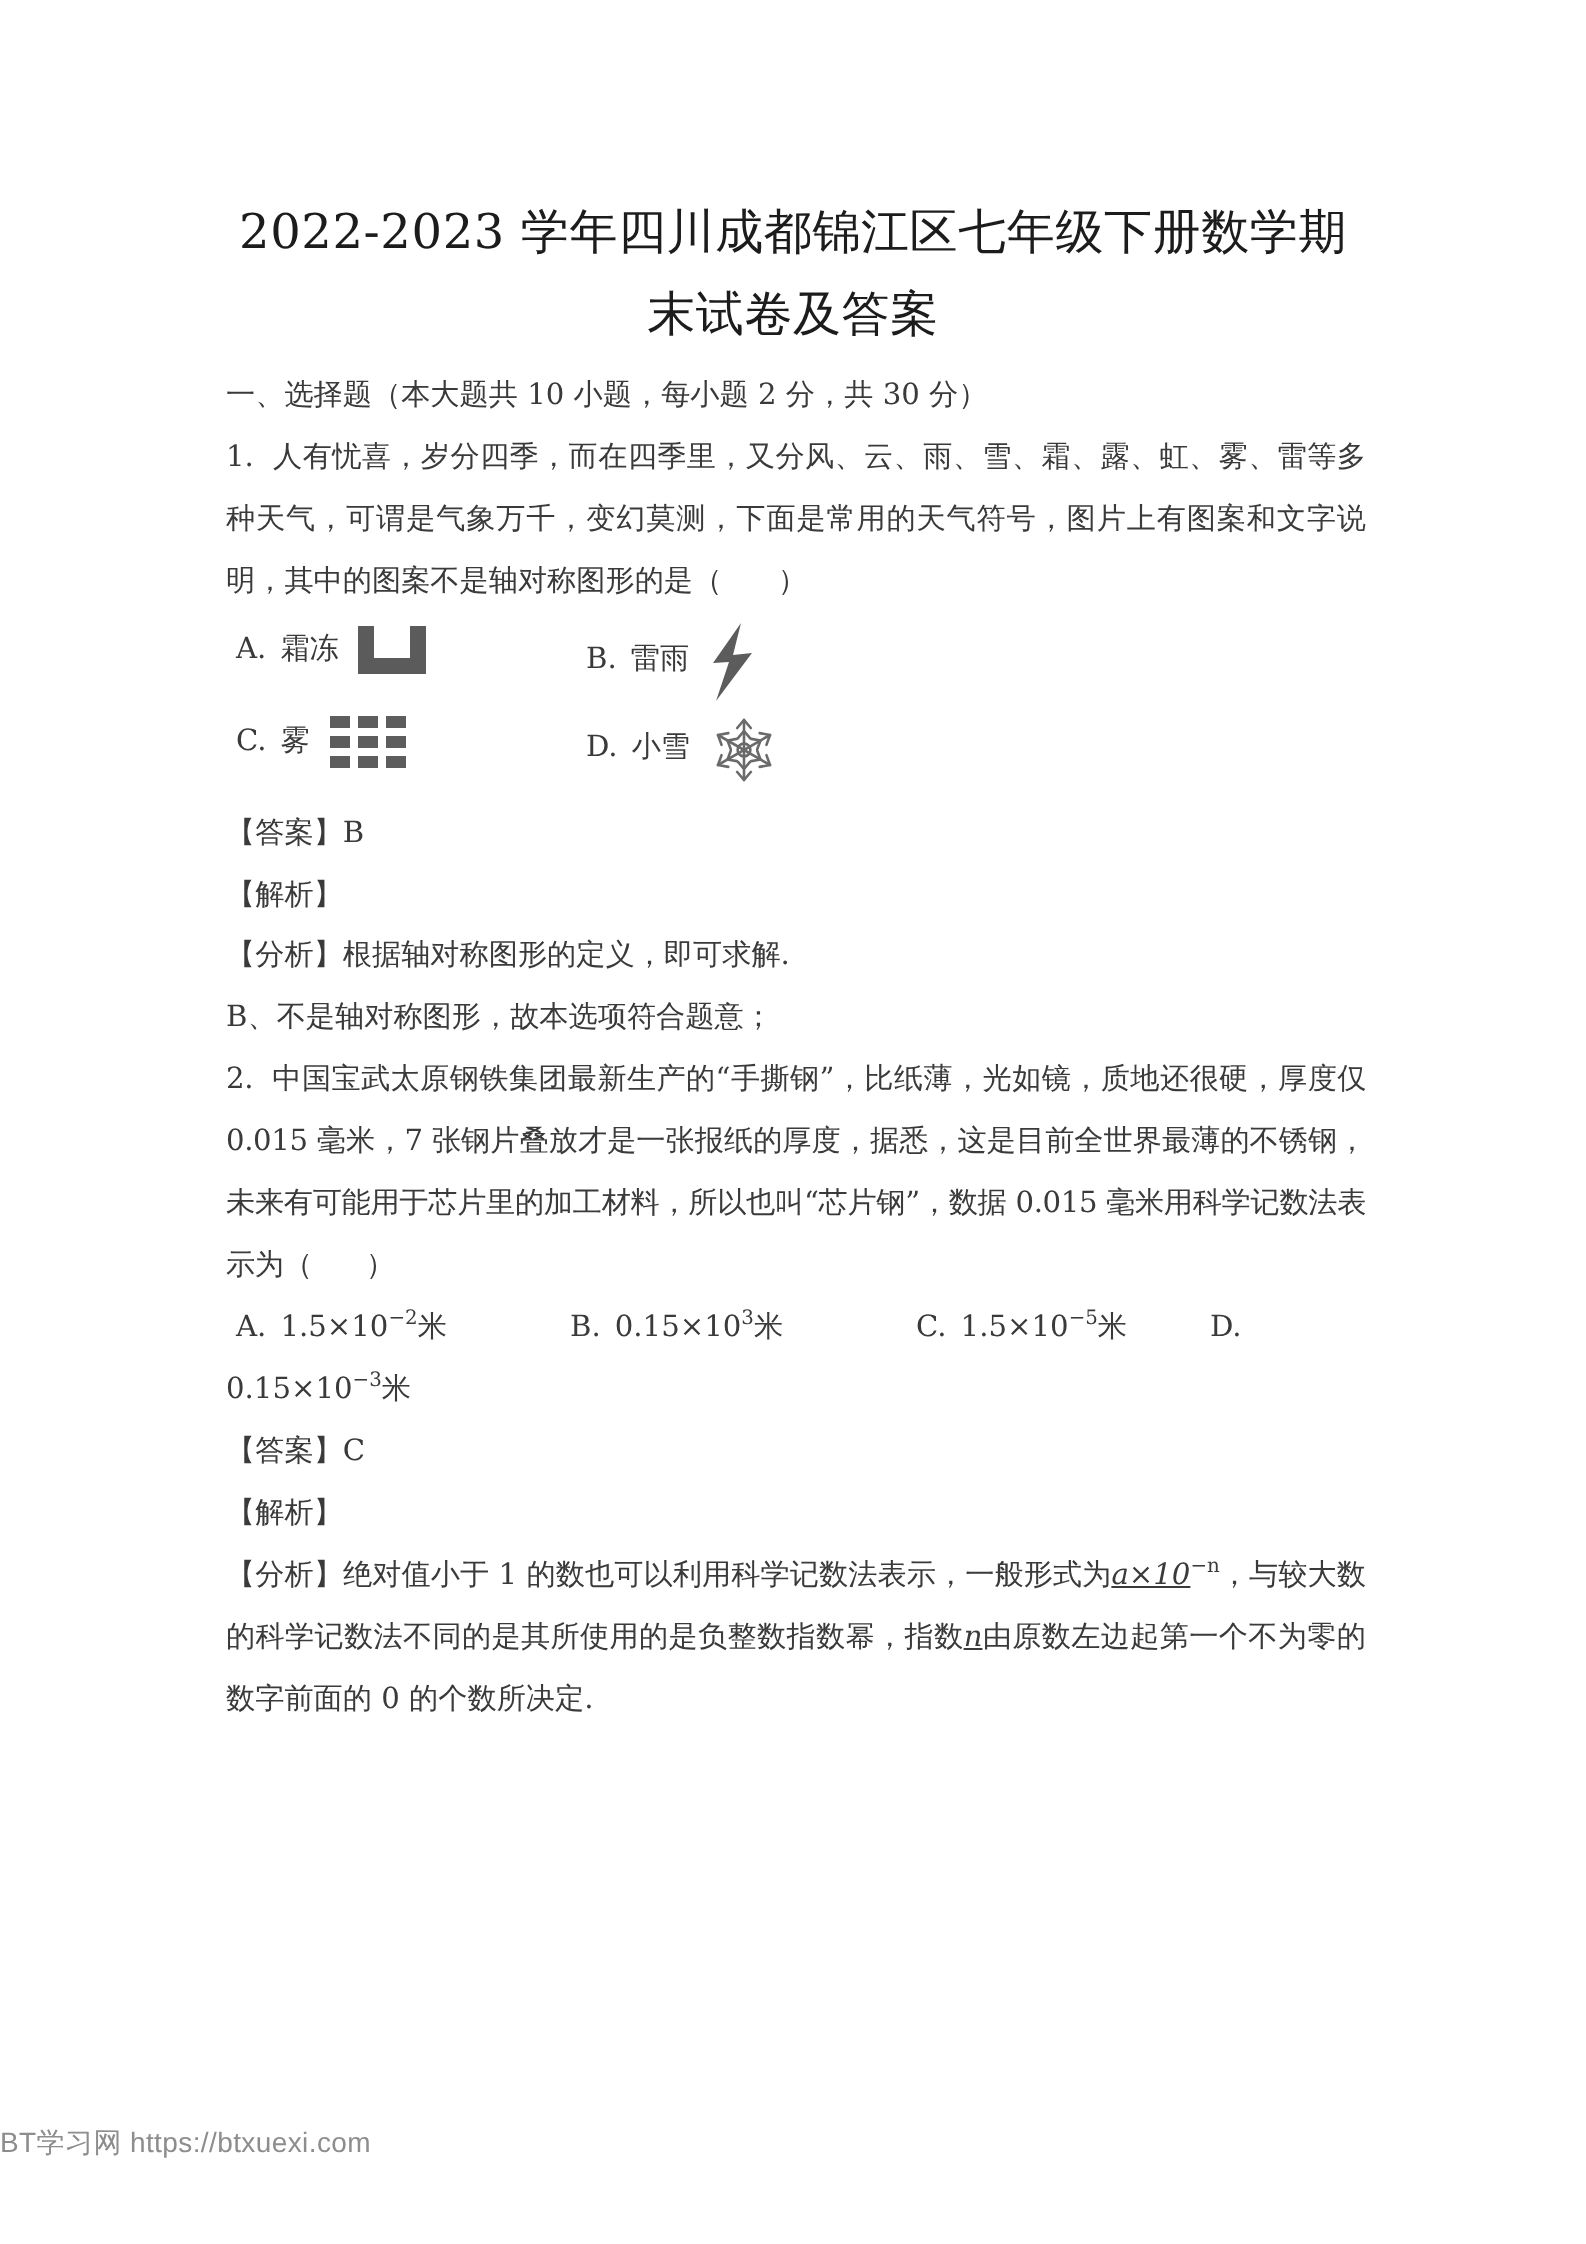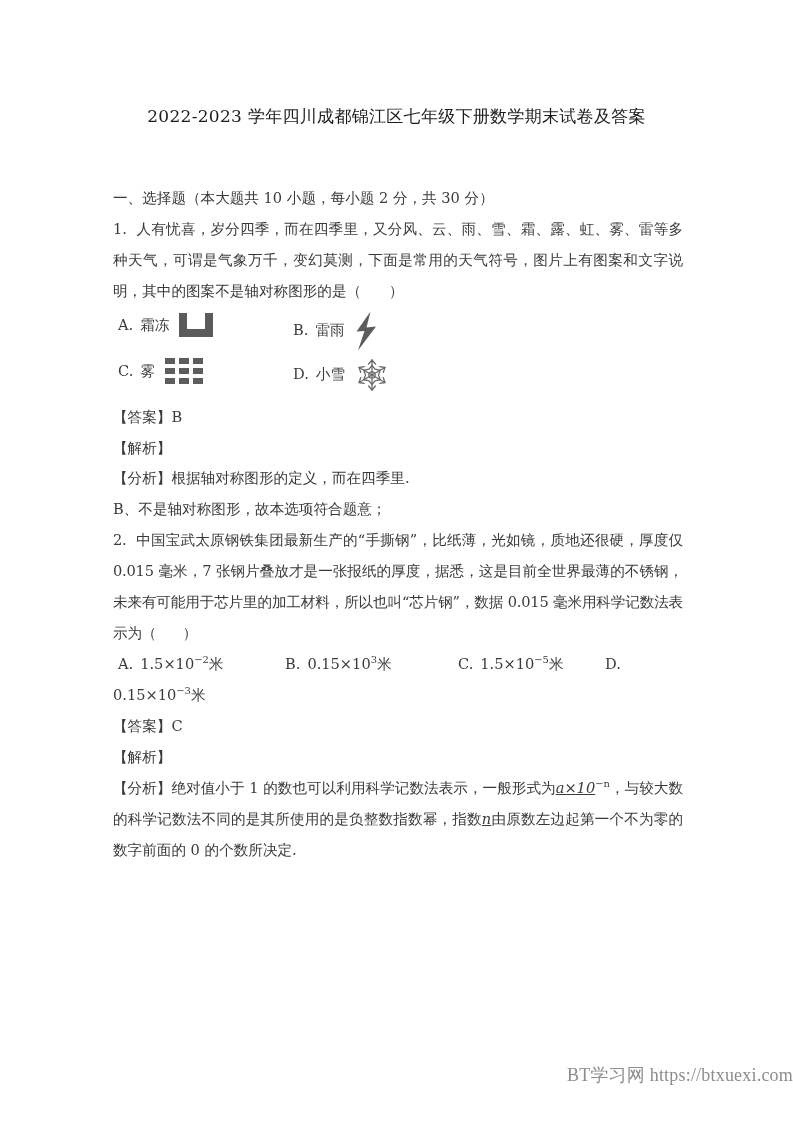--- a/index.html
+++ b/index.html
@@ -20,21 +20,21 @@
     inset: 0;
     width: 793px;
     height: 1122px;
   }
   .doc-title {
     position: absolute;
     left: 113px;
     top: 96px;
     width: 567px;
     text-align: center;
-    font-size: 17px;
+    font-size: 24px;
     line-height: 41px;
     color: #1c1c1c;
     letter-spacing: 0.3px;
   }
   .body-block {
     position: absolute;
     left: 113px;
     top: 183px;
     width: 570px;
   }
@@ -99,24 +99,24 @@
     background: #5d5d5d;
   }
   .math { font-family: "DejaVu Serif", "Liberation Serif", serif; text-align: right; }
   .mi { font-style: italic; text-decoration: underline; }
   sup { font-size: 0.68em; vertical-align: super; line-height: 0; }
   .footer {
     position: absolute;
     left: 0;
     top: 1063px;
     width: 793px;
-    text-align: right;
-    font-size: 18px;
+    text-align: left;
+    font-size: 14px;
     color: #8d8d8d;
-    font-family: Liberation Serif, serif;
+    font-family: Liberation Sans, sans-serif;
     letter-spacing: 0.2px;
   }
   .spacer-sm { height: 3px; }
 </style>
 </head>
 <body>
 
 <div class="page">
 
   <div class="doc-title">2022-2023 学年四川成都锦江区七年级下册数学期末试卷及答案</div>
@@ -189,21 +189,21 @@
                 <circle cx="0" cy="0" r="3.2"></circle>
               </g>
             </g>
           </svg>
         </span>
       </div>
     </div>
 
     <p class="p">【答案】B</p>
     <p class="p">【解析】</p>
-    <p class="p">【分析】根据轴对称图形的定义，而在四季里.</p>
+    <p class="p">【分析】根据轴对称图形的定义，即可求解.</p>
     <p class="p">B、不是轴对称图形，故本选项符合题意；</p>
 
     <p class="p tight">2.  中国宝武太原钢铁集团最新生产的“手撕钢”，比纸薄，光如镜，质地还很硬，厚度仅 0.015 毫米，7 张钢片叠放才是一张报纸的厚度，据悉，这是目前全世界最薄的不锈钢，未来有可能用于芯片里的加工材料，所以也叫“芯片钢”，数据 0.015 毫米用科学记数法表示为（      ）</p>
 
     <div class="opt-row" style="height:31px;">
       <div class="opt" style="left:5px;">
         <span class="opt-label">A.</span>
         <span class="math"><span>1.5×10</span><sup>−2</sup><span>米</span></span>
       </div>
       <div class="opt" style="left:172px;">

